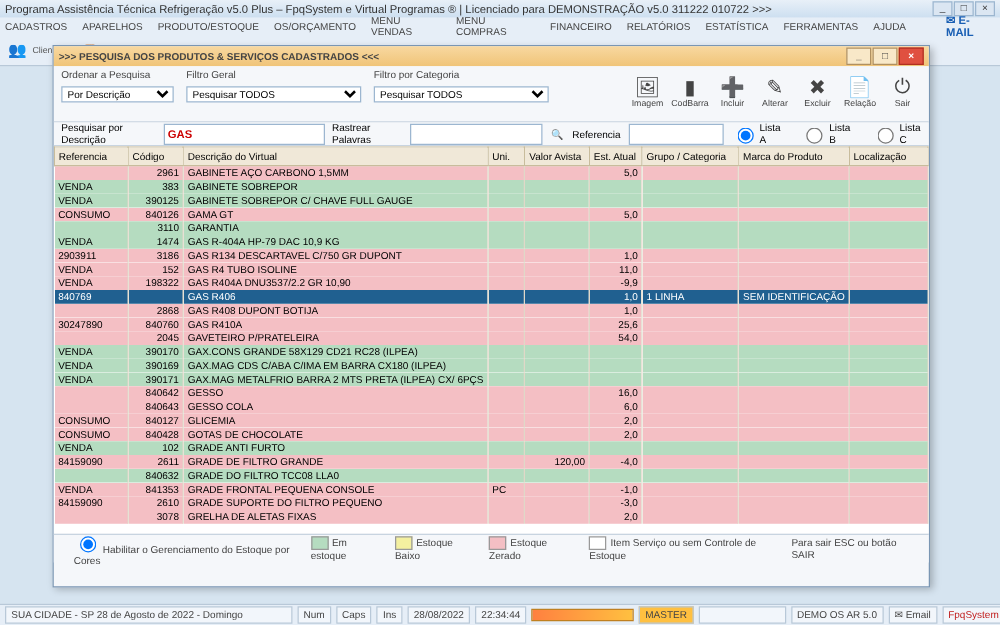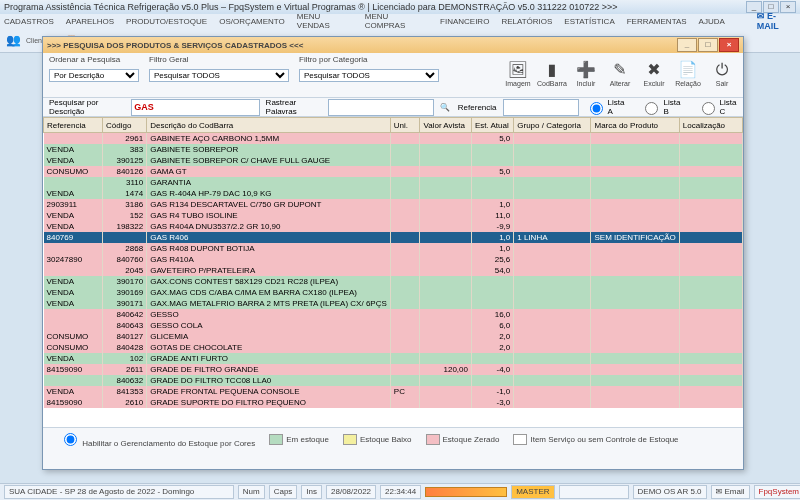--- a/index.html
+++ b/index.html
@@ -162,21 +162,21 @@
         </label>
     </div>
   </div>
 
   <div class="grid">
     <table>
       <thead>
           <tr id="thead-row">
             <th style="width: 55px;">Referencia</th>
             <th style="width: 40px;">Código</th>
-            <th style="width: 210px;">Descrição do CodBarra</th>
+            <th style="width: 210px;">Descrição do Virtual</th>
             <th style="width: 25px;">Uni.</th>
             <th style="width: 50px;">Valor Avista</th>
             <th style="width: 40px;">Est. Atual</th>
             <th style="width: 80px;">Grupo / Categoria</th>
             <th style="width: 80px;">Marca do Produto</th>
             <th style="width: 60px;">Localização</th>
           </tr>
         </thead>
       <tbody id="tbody">
           <tr class="pink">
@@ -318,21 +318,21 @@
             <td></td>
             <td class="num"></td>
             <td class="num">54,0</td>
             <td></td>
             <td></td>
             <td></td>
           </tr>
           <tr class="green">
             <td>VENDA</td>
             <td class="num">390170</td>
-            <td>GAX.CONS CONTEST 58X129 CD21 RC28 (ILPEA)</td>
+            <td>GAX.CONS GRANDE 58X129 CD21 RC28 (ILPEA)</td>
             <td></td>
             <td class="num"></td>
             <td class="num"></td>
             <td></td>
             <td></td>
             <td></td>
           </tr>
           <tr class="green">
             <td>VENDA</td>
             <td class="num">390169</td>
@@ -443,34 +443,46 @@
             <td></td>
             <td></td>
           </tr>
           <tr class="pink">
             <td>84159090</td>
             <td class="num">2610</td>
             <td>GRADE SUPORTE DO FILTRO PEQUENO</td>
             <td></td>
             <td class="num"></td>
             <td class="num">-3,0</td>
+            <td></td>
+            <td></td>
+            <td></td>
+          </tr>
+          <tr class="pink">
+            <td></td>
+            <td class="num">3078</td>
+            <td>GRELHA DE ALETAS FIXAS</td>
+            <td></td>
+            <td class="num"></td>
+            <td class="num">2,0</td>
             <td></td>
             <td></td>
             <td></td>
           </tr>
         </tbody>
     </table>
   </div>
 
   <div class="legend">
     <label><input type="radio" checked="" style=""> <span>Habilitar o Gerenciamento do Estoque por Cores</span></label>
     <span><span class="sw" style="background:#b5dcc0"></span><span>Em estoque</span></span>
     <span><span class="sw" style="background:#f4f0a0"></span><span>Estoque Baixo</span></span>
     <span><span class="sw" style="background:#f4bfc4"></span><span>Estoque Zerado</span></span>
     <span><span class="sw" style="background:#fff"></span><span>Item Serviço ou sem Controle de Estoque</span></span>
+    <span style="margin-left:auto">Para sair ESC ou botão SAIR</span>
   </div>
 </div>
 
 <div class="statusbar">
   <span class="sb-cell" style="flex:1">SUA CIDADE - SP 28 de Agosto de 2022 - Domingo</span>
   <span class="sb-cell">Num</span>
   <span class="sb-cell">Caps</span>
   <span class="sb-cell">Ins</span>
   <span class="sb-cell">28/08/2022</span>
   <span class="sb-cell">22:34:44</span>

